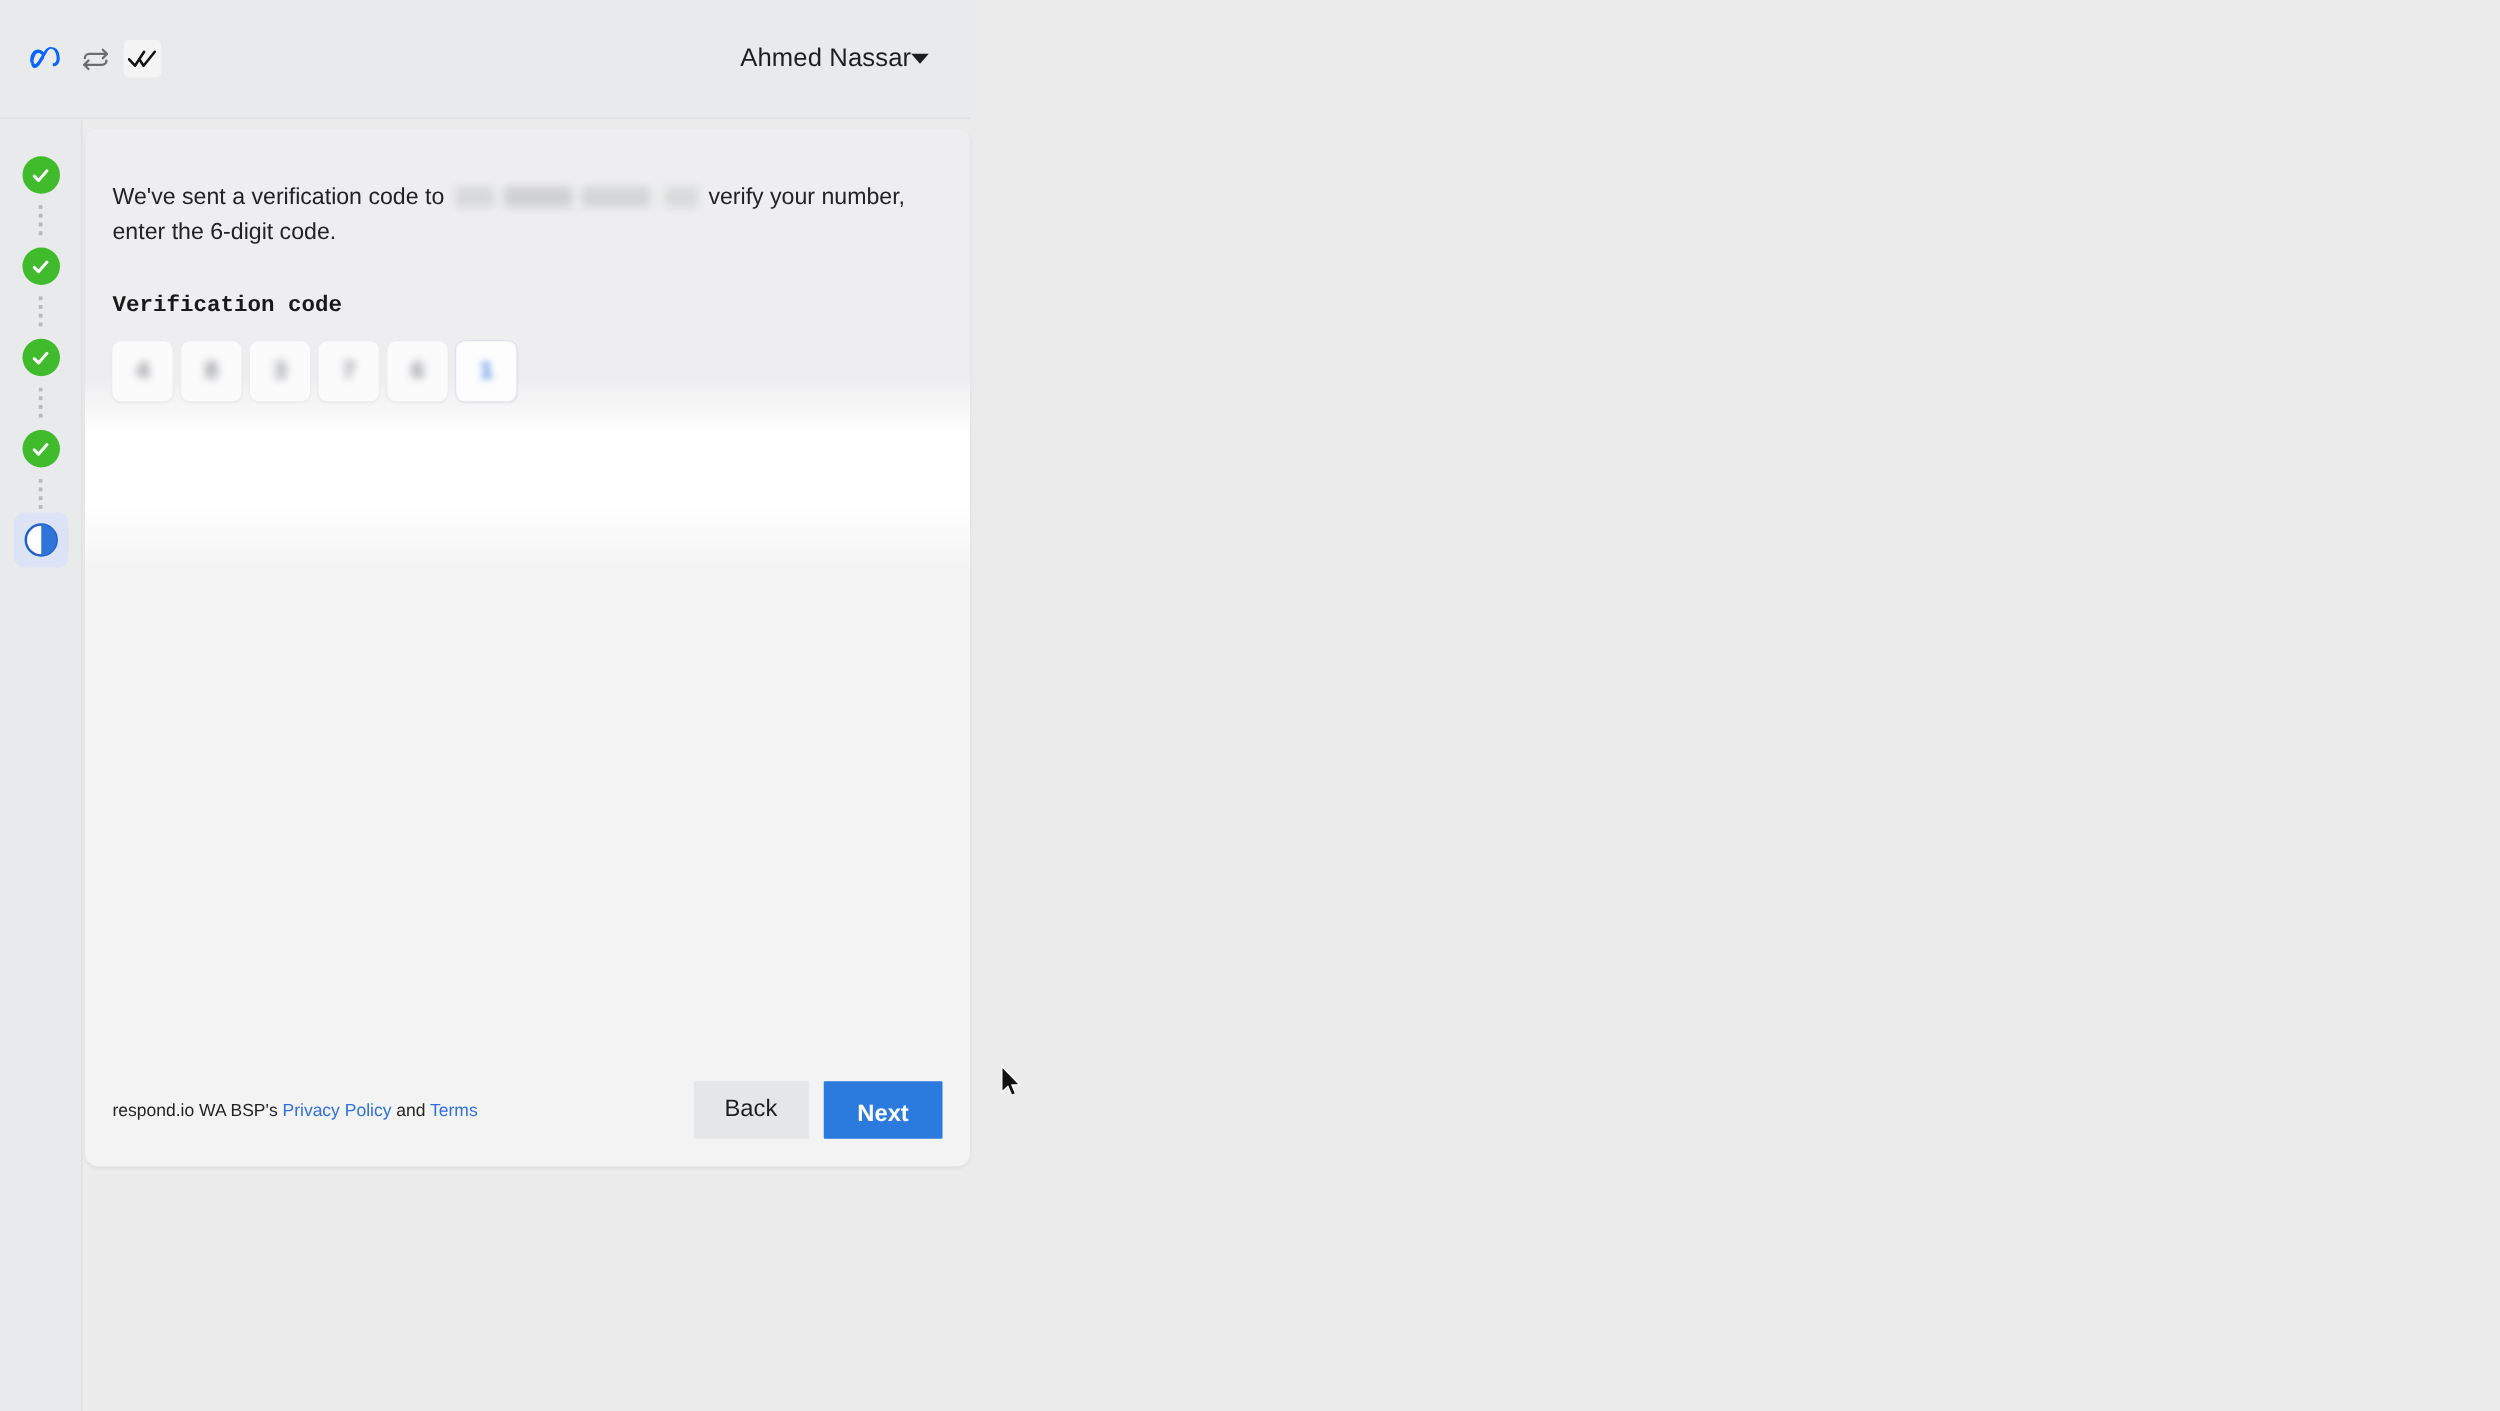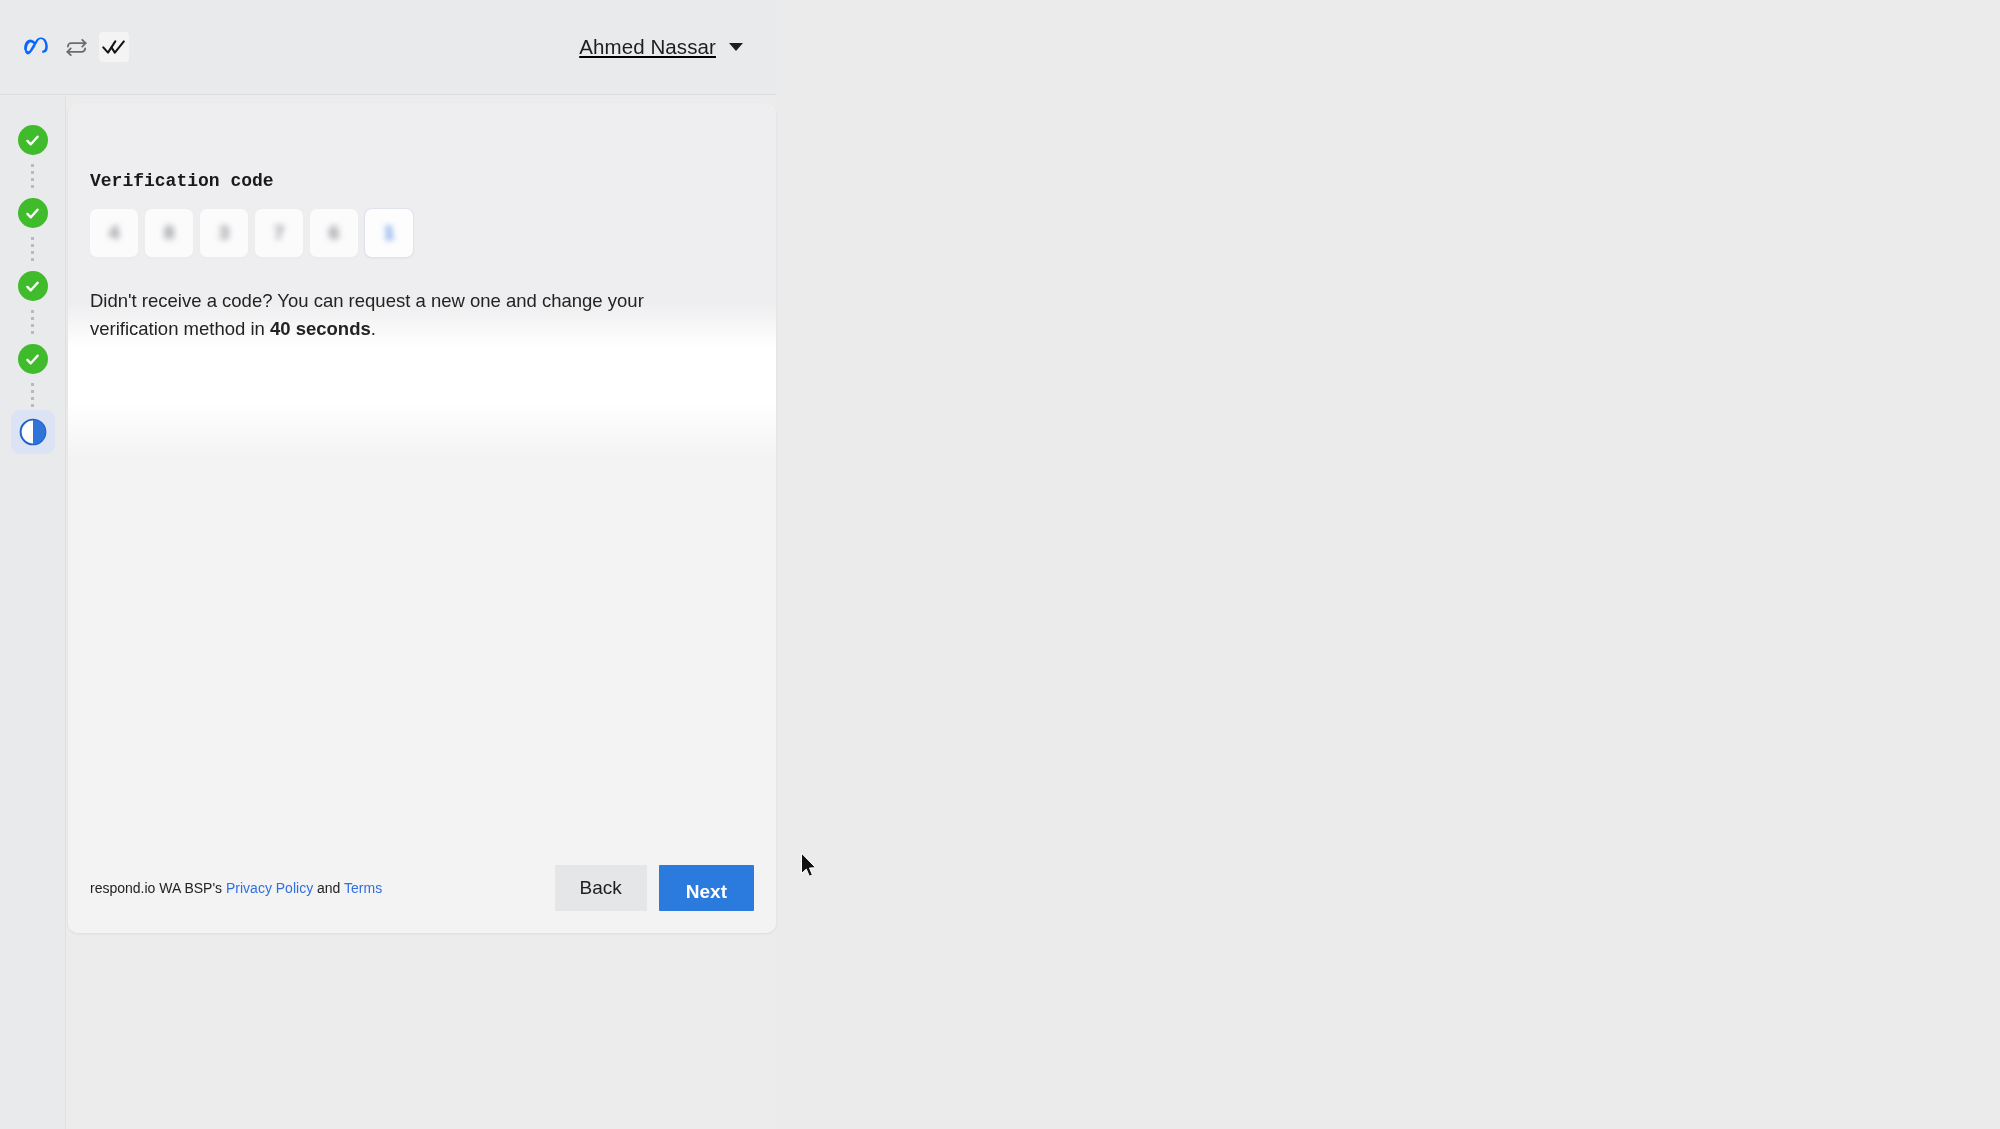--- a/index.html
+++ b/index.html
@@ -29,21 +29,21 @@
   .meta-logo { width:32px; height:22px; display:block; }
   .sync-icon { width:23px; height:23px; display:block; }
   .wa-check-wrap {
     width:30px; height:30px; border-radius:4px; background:#f4f4f5;
     display:flex; align-items:center; justify-content:center;
   }
   .wa-check { width:24px; height:18px; display:block; }
 
   .header-user {
     margin-left:auto; margin-right:33px;
-    display:flex; align-items:center; gap:13px;text-decoration:underline;
+    display:flex; align-items:center; 
   }
   .header-user-name { font-size:20.5px; color:#1c1e21; letter-spacing:.1px; }
   .caret-down { width:0;height:0;border-left:7.5px solid transparent;border-right:7.5px solid transparent;border-top:8px solid #1c1e21; }
 
   
   .stepper {
     position:absolute; left:0; top:96px; width:66px; height:1033px;
     background:#e9eaec;
     border-right:1px solid #dfe0e2;
     padding-top:22px;
@@ -228,20 +228,25 @@
         </div>
       </div>
 
     </div>
 
     <div class="card">
 
       <div class="card-body">
 
 
+        <div class="card-desc">
+          <span>We've sent a verification code to</span>
+          <span class="redacted"></span>
+          <span>verify your number, enter the 6-digit code.</span>
+        </div>
 
         <div class="field-label">Verification code</div>
 
         <div class="otp-row">
           <div class="otp-box">
               <span class="otp-digit">4</span>
             </div>
           <div class="otp-box">
               <span class="otp-digit">8</span>
             </div>
@@ -252,23 +257,20 @@
               <span class="otp-digit">7</span>
             </div>
           <div class="otp-box">
               <span class="otp-digit">6</span>
             </div>
           <div class="otp-box focused">
               <span class="otp-digit">1</span>
             </div>
         </div>
 
-        <div class="resend-text">
-          <span>Didn't receive a code? You can request a new one and change your verification method in </span><b>40 seconds</b><span>.</span>
-        </div>
 
       </div>
 
       <div class="card-footer">
         <div class="legal">
           <span>respond.io WA BSP's </span><a href="#">Privacy Policy</a><span> and </span><a href="#">Terms</a>
         </div>
         <div class="footer-btns">
           <button class="btn btn-back">Back</button>
           <button class="btn btn-next">Next</button>

